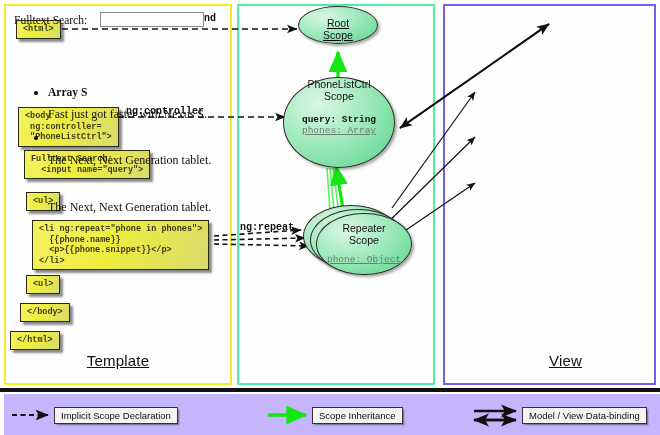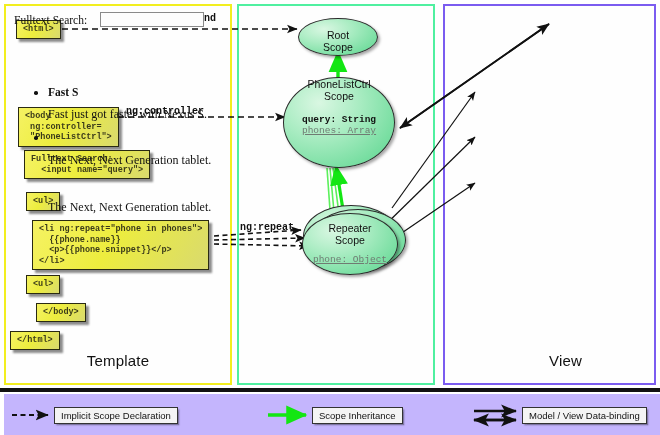--- a/index.html
+++ b/index.html
@@ -11,21 +11,21 @@
 
   
   .panel{position:absolute;background:#fefefe;box-sizing:border-box;}
   #panel-template{left:4px;top:4px;width:228px;height:381px;border:2px solid #f2ee1f;}
   #panel-model{left:237px;top:4px;width:198px;height:381px;border:2px solid #4ff0a0;}
   #panel-view{left:443px;top:4px;width:213px;height:381px;border:2px solid #7b5cf0;}
 
   .panel-label{
     position:absolute;width:100%;text-align:center;
     font-size:15px;color:#111;font-family:"Liberation Sans",sans-serif;
-    top:352px;left:0;letter-spacing:.2px;
+    top:352px;left:0;letter-spacing:.2px;text-decoration:underline;
   }
 
   
   .codebox{
     position:absolute;box-sizing:border-box;
     background:linear-gradient(120deg,#f5f263 0%,#eded3e 45%,#d9da6e 100%);
     border:1.5px solid #2a2a12;
     font-family:"Liberation Mono","DejaVu Sans Mono",monospace;
     font-size:8.5px;line-height:10.5px;color:#3b3b1a;
     padding:3px 6px 3px 6px;white-space:pre;
@@ -168,57 +168,57 @@
 
   <div class="codebox" style="left:26px;top:192px;">&lt;ul&gt;</div>
 
   <div class="codebox" style="left:32px;top:220px;">&lt;li ng:repeat="phone in phones"&gt;
   {{phone.name}}
   &lt;p&gt;{{phone.snippet}}&lt;/p&gt;
 &lt;/li&gt;</div>
 
   <div class="codebox" style="left:26px;top:275px;">&lt;ul&gt;</div>
 
-  <div class="codebox" style="left:36px;top:303px;">&lt;/body&gt;</div>
+  <div class="codebox" style="left:20px;top:303px;">&lt;/body&gt;</div>
 
   <div class="codebox" style="left:10px;top:331px;">&lt;/html&gt;</div>
 
   <div class="relabel" style="left:150px;top:13px;">ng:autobind</div>
   <div class="relabel" style="left:126px;top:106px;">ng:controller</div>
   <div class="relabel" style="left:240px;top:222px;">ng:repeat</div>
 
   <div class="panel-label" style="left:4px;width:228px;">Template</div>
   <div class="panel-label" style="left:443px;width:245px;">View</div>
 
-  <div class="ellipse" style="left:298px;top:18px;width:80px;height:38px;">
+  <div class="ellipse" style="left:298px;top:6px;width:80px;height:38px;text-decoration:underline;">
     <div class="ell-title" style="margin-top:10px;">Root</div>
     <div class="ell-title">Scope</div>
   </div>
 
   <div class="ellipse" style="left:283px;top:77px;width:112px;height:91px;">
     <div class="ell-title" style="">PhoneListCtrl</div>
     <div class="ell-title">Scope</div>
     <div class="ell-prop bold" style="margin-top:12px;">query: String</div>
     <div class="ell-prop gray">phones: Array</div>
   </div>
 
   <div class="ellipse" style="left:303px;top:205px;width:96px;height:62px;"></div>
   <div class="ellipse" style="left:310px;top:209px;width:96px;height:62px;"></div>
-  <div class="ellipse" style="left:302px;top:213px;width:96px;height:62px;">
+  <div class="ellipse" style="left:316px;top:213px;width:96px;height:62px;">
     <div class="ell-title" style="margin-top:8px;">Repeater</div>
     <div class="ell-title">Scope</div>
     <div class="ell-prop gray" style="margin-top:8px;">phone: Object</div>
   </div>
 
   <div class="view-search-label">Fulltext Search:</div>
   <input class="view-input" type="text" placeholder="" style="">
 
   <div class="view-item" style="top:86px;width:200px;height:16px;">
     <span class="view-bullet"></span>
-    <span class="view-title">Fast S</span>
+    <span class="view-title">Array S</span>
   </div>
   <div class="view-snippet" style="left:48px;top:107px;">Fast just got faster with Nexus S.</div>
 
   <div class="view-item" style="top:131px;width:200px;height:16px;">
     <span class="view-bullet"></span>
   </div>
   <div class="view-snippet" style="left:48px;top:153px;">The Next, Next Generation tablet.</div>
 
   <div class="view-snippet" style="left:48px;top:200px;">The Next, Next Generation tablet.</div>
 

